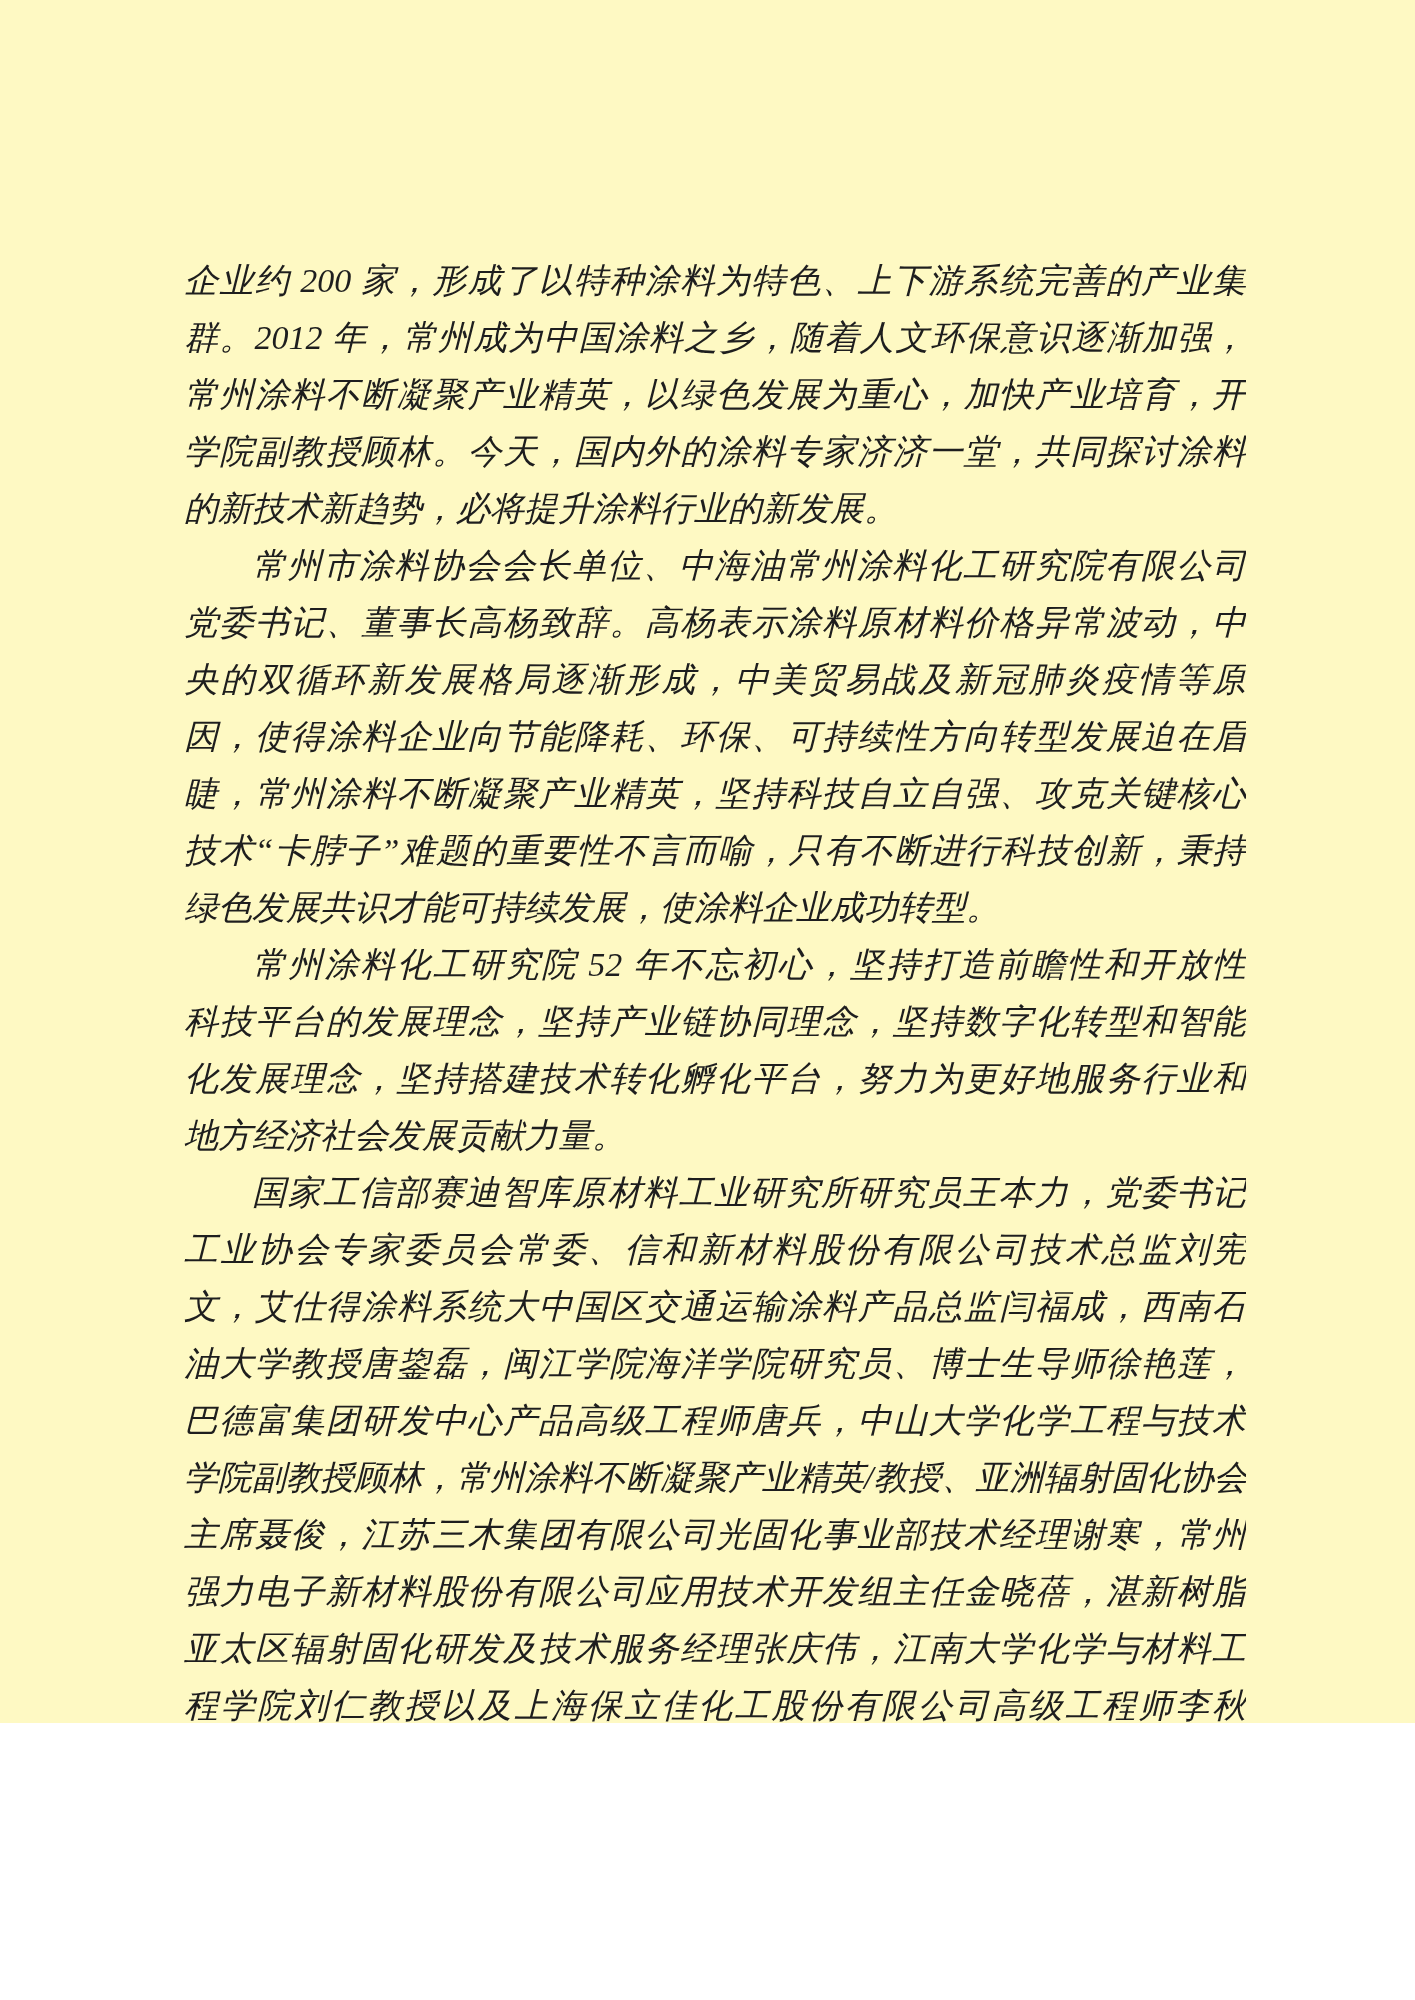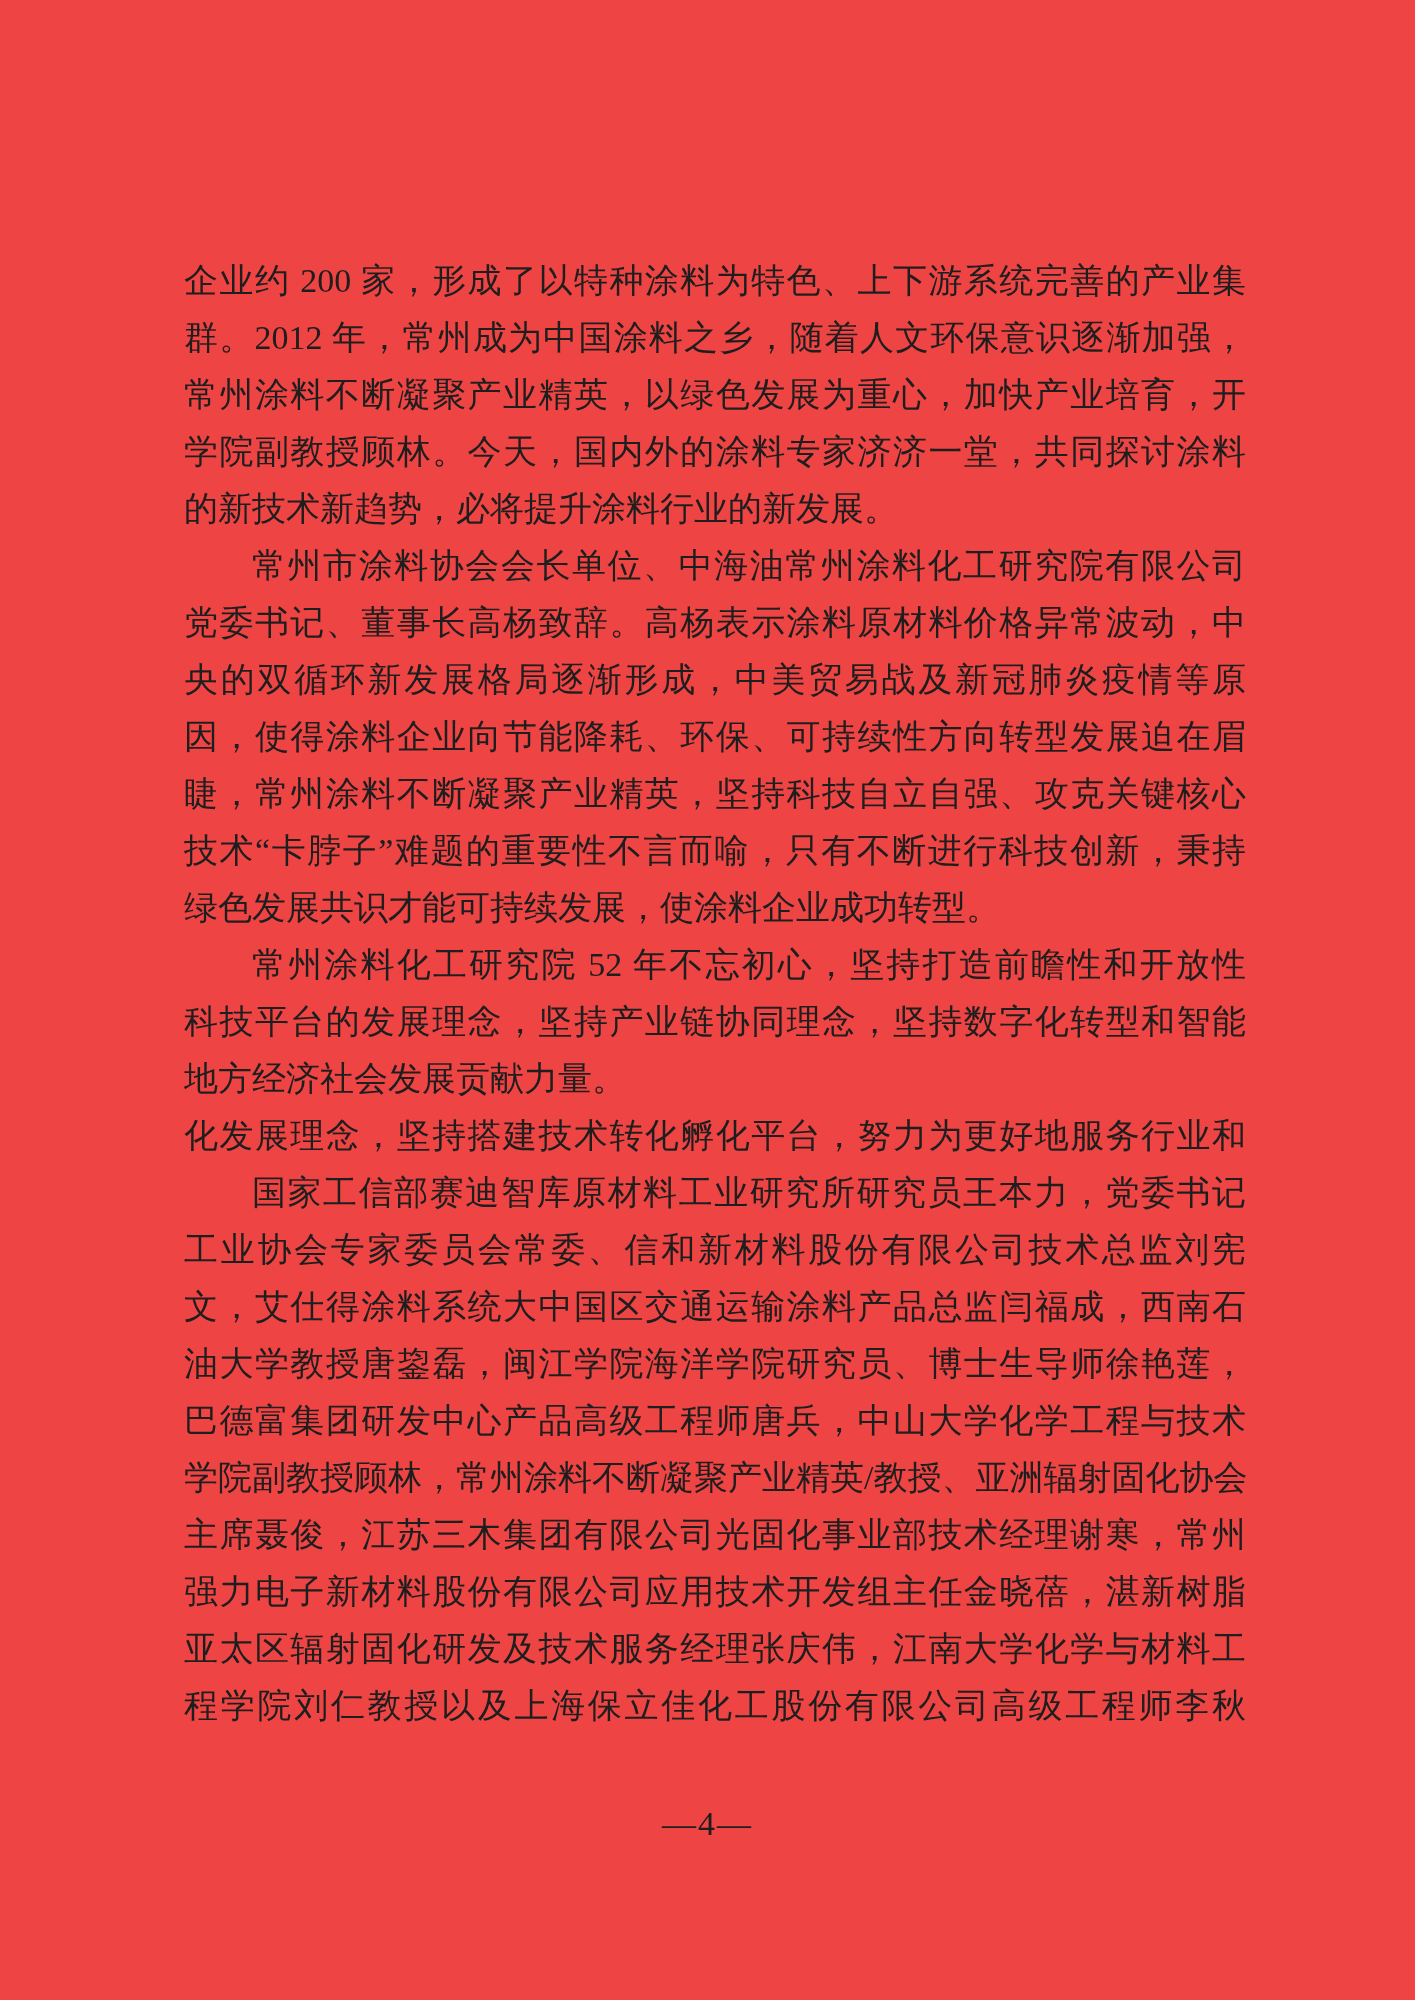--- a/index.html
+++ b/index.html
@@ -3,24 +3,25 @@
 <meta charset="utf-8">
 <style>
   html, body {
     margin: 0;
     padding: 0;
     background: #ffffff;
   }
   .sheet {
     position: relative;
     width: 1415px;
-    height: 2000px;
-    background: #ef4444;
+    height: 1723px;
+    background: #fef9c3;
     overflow: hidden;
     font-family: "Liberation Serif", "DejaVu Serif", serif;
+    font-style: italic;
   }
   .text-block {
     position: absolute;
     left: 184px;
     top: 252px;
     width: 1062px;
   }
   .line {
     height: 57px;
     line-height: 57px;
@@ -65,22 +66,22 @@
     <div class="line indent">常州市涂料协会会长单位、中海油常州涂料化工研究院有限公司</div>
     <div class="line">党委书记、董事长高杨致辞。高杨表示涂料原材料价格异常波动，中</div>
     <div class="line">央的双循环新发展格局逐渐形成，中美贸易战及新冠肺炎疫情等原</div>
     <div class="line">因，使得涂料企业向节能降耗、环保、可持续性方向转型发展迫在眉</div>
     <div class="line">睫，常州涂料不断凝聚产业精英，坚持科技自立自强、攻克关键核心</div>
     <div class="line">技术“卡脖子”难题的重要性不言而喻，只有不断进行科技创新，秉持</div>
     <div class="line para-end">绿色发展共识才能可持续发展，使涂料企业成功转型。</div>
 
     <div class="line indent">常州涂料化工研究院 52 年不忘初心，坚持打造前瞻性和开放性</div>
     <div class="line">科技平台的发展理念，坚持产业链协同理念，坚持数字化转型和智能</div>
+    <div class="line">化发展理念，坚持搭建技术转化孵化平台，努力为更好地服务行业和</div>
     <div class="line para-end">地方经济社会发展贡献力量。</div>
-    <div class="line">化发展理念，坚持搭建技术转化孵化平台，努力为更好地服务行业和</div>
 
     <div class="line indent">国家工信部赛迪智库原材料工业研究所研究员王本力，党委书记</div>
     <div class="line">工业协会专家委员会常委、信和新材料股份有限公司技术总监刘宪</div>
     <div class="line">文，艾仕得涂料系统大中国区交通运输涂料产品总监闫福成，西南石</div>
     <div class="line">油大学教授唐鋆磊，闽江学院海洋学院研究员、博士生导师徐艳莲，</div>
     <div class="line">巴德富集团研发中心产品高级工程师唐兵，中山大学化学工程与技术</div>
     <div class="line">学院副教授顾林，常州涂料不断凝聚产业精英/教授、亚洲辐射固化协会</div>
     <div class="line">主席聂俊，江苏三木集团有限公司光固化事业部技术经理谢寒，常州</div>
     <div class="line">强力电子新材料股份有限公司应用技术开发组主任金晓蓓，湛新树脂</div>
     <div class="line">亚太区辐射固化研发及技术服务经理张庆伟，江南大学化学与材料工</div>

